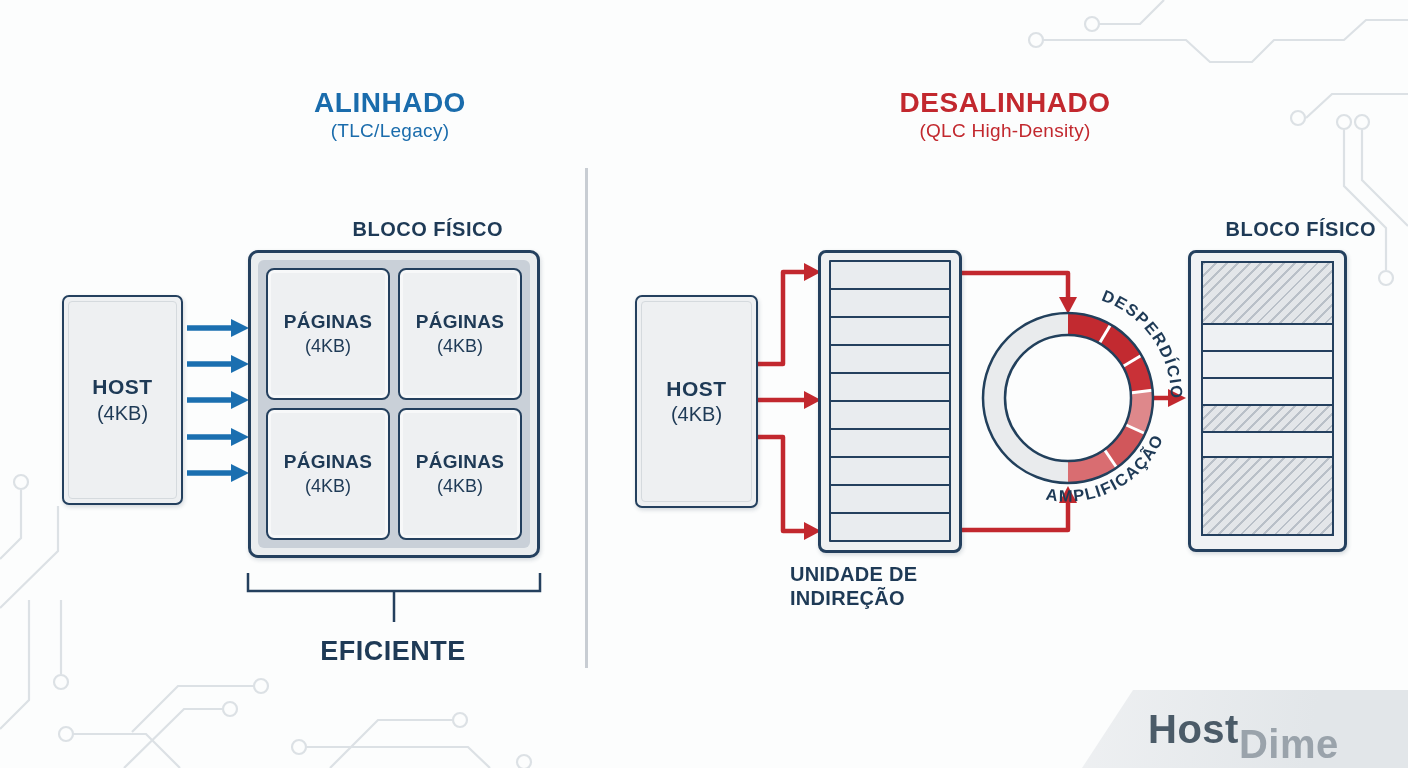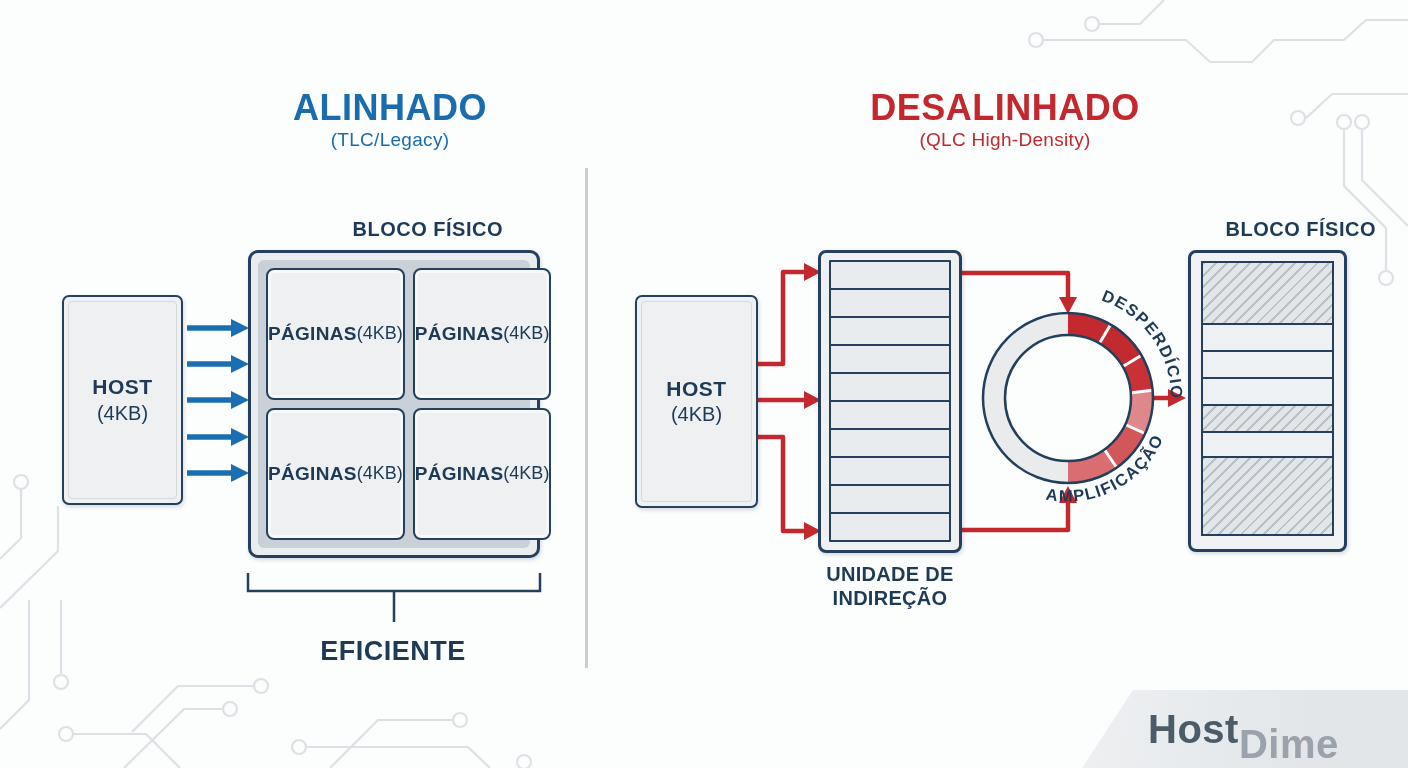--- a/index.html
+++ b/index.html
@@ -9,57 +9,57 @@
   }
   *{box-sizing:border-box;}
   body{margin:0;background:#ffffff;font-family:"Liberation Sans",sans-serif;}
   #stage{position:relative;width:1408px;height:768px;background:#fcfdfd;overflow:hidden;}
 
   .abs{position:absolute;}
   svg text{font-family:"Liberation Sans",sans-serif;}
 
   
   .col-title{text-align:center;line-height:1.2;}
-  .col-title .t1{font-size:36px;font-weight:700;letter-spacing:.5px;}
+  .col-title .t1{font-size:28px;font-weight:700;letter-spacing:.5px;}
   .col-title .t2{font-size:19px;font-weight:400;letter-spacing:.3px;}
   .left-title{color:var(--blue-title);left:240px;top:86px;width:300px;}
   .right-title{color:var(--red);left:835px;top:86px;width:340px;}
 
   .block-label{font-size:20px;font-weight:700;color:var(--navy);letter-spacing:.5px;text-align:right;}
 
   
   .host-box{border:2.5px solid var(--navy-border);border-radius:7px;background:var(--fill);
     box-shadow:1px 2px 4px rgba(30,50,70,.18);display:flex;align-items:center;justify-content:center;}
   .host-inner{border:1px solid #d5dade;border-radius:4px;position:absolute;inset:4px;pointer-events:none;}
   .host-text{position:relative;text-align:center;color:var(--navy);line-height:1.25;}
   .host-text .n{font-size:21px;font-weight:700;letter-spacing:.5px;}
   .host-text .s{font-size:20px;font-weight:400;}
 
   .big-block{border:3px solid var(--navy-border);border-radius:10px;background:#eaedef;
     padding:7px;box-shadow:1px 2px 4px rgba(30,50,70,.18);}
   .big-block-inner{background:var(--inner-gray);border-radius:6px;height:100%;
     display:grid;grid-template-columns:1fr 1fr;grid-template-rows:1fr 1fr;gap:8px;padding:8px;}
   .page-cell{border:2.5px solid var(--navy-border);border-radius:8px;background:var(--fill);
-    display:flex;flex-direction:row;align-items:center;justify-content:center;
+    display:flex;flex-direction:column;align-items:center;justify-content:center;
     box-shadow:inset 0 0 0 3px rgba(255,255,255,.55);color:var(--navy);line-height:1.3;}
   .page-cell .n{font-size:19px;font-weight:700;letter-spacing:.3px;}
   .page-cell .s{font-size:18px;}
 
   .unit-box{border:3px solid var(--navy-border);border-radius:8px;background:var(--fill);
     padding:7px 8px;box-shadow:1px 2px 4px rgba(30,50,70,.18);}
   .ind-row{height:30px;border:2px solid var(--navy-border);background:var(--fill2);border-radius:1px;}
   .ind-row + .ind-row{margin-top:-2px;}
 
   .pb-box{border:3px solid var(--navy-border);border-radius:8px;background:#f0f2f4;
     padding:8px 10px;box-shadow:1px 2px 4px rgba(30,50,70,.18);}
   .pb-row{border:2px solid var(--navy-border);background:#eef1f3;}
   .pb-row + .pb-row{margin-top:-2px;}
   .pb-row.hatched{background:repeating-linear-gradient(135deg,#b9c0c8 0 2px,#e3e6e9 2px 8px);}
 
-  .unit-label{color:var(--navy);text-align:center;line-height:1.2;}
+  .unit-label{color:var(--navy);text-align:left;line-height:1.2;}
   .unit-label .b{font-size:20px;font-weight:700;letter-spacing:.3px;}
   .unit-label .s{font-size:19px;font-weight:400;}
 
   .caption{font-size:27px;font-weight:700;color:var(--navy);letter-spacing:.5px;text-align:center;}
 
   .rmw-text{color:var(--navy);font-size:18px;font-weight:700;letter-spacing:.5px;
     line-height:23px;text-align:center;}
 
   
   .brand-banner{left:1082px;top:690px;width:326px;height:78px;

